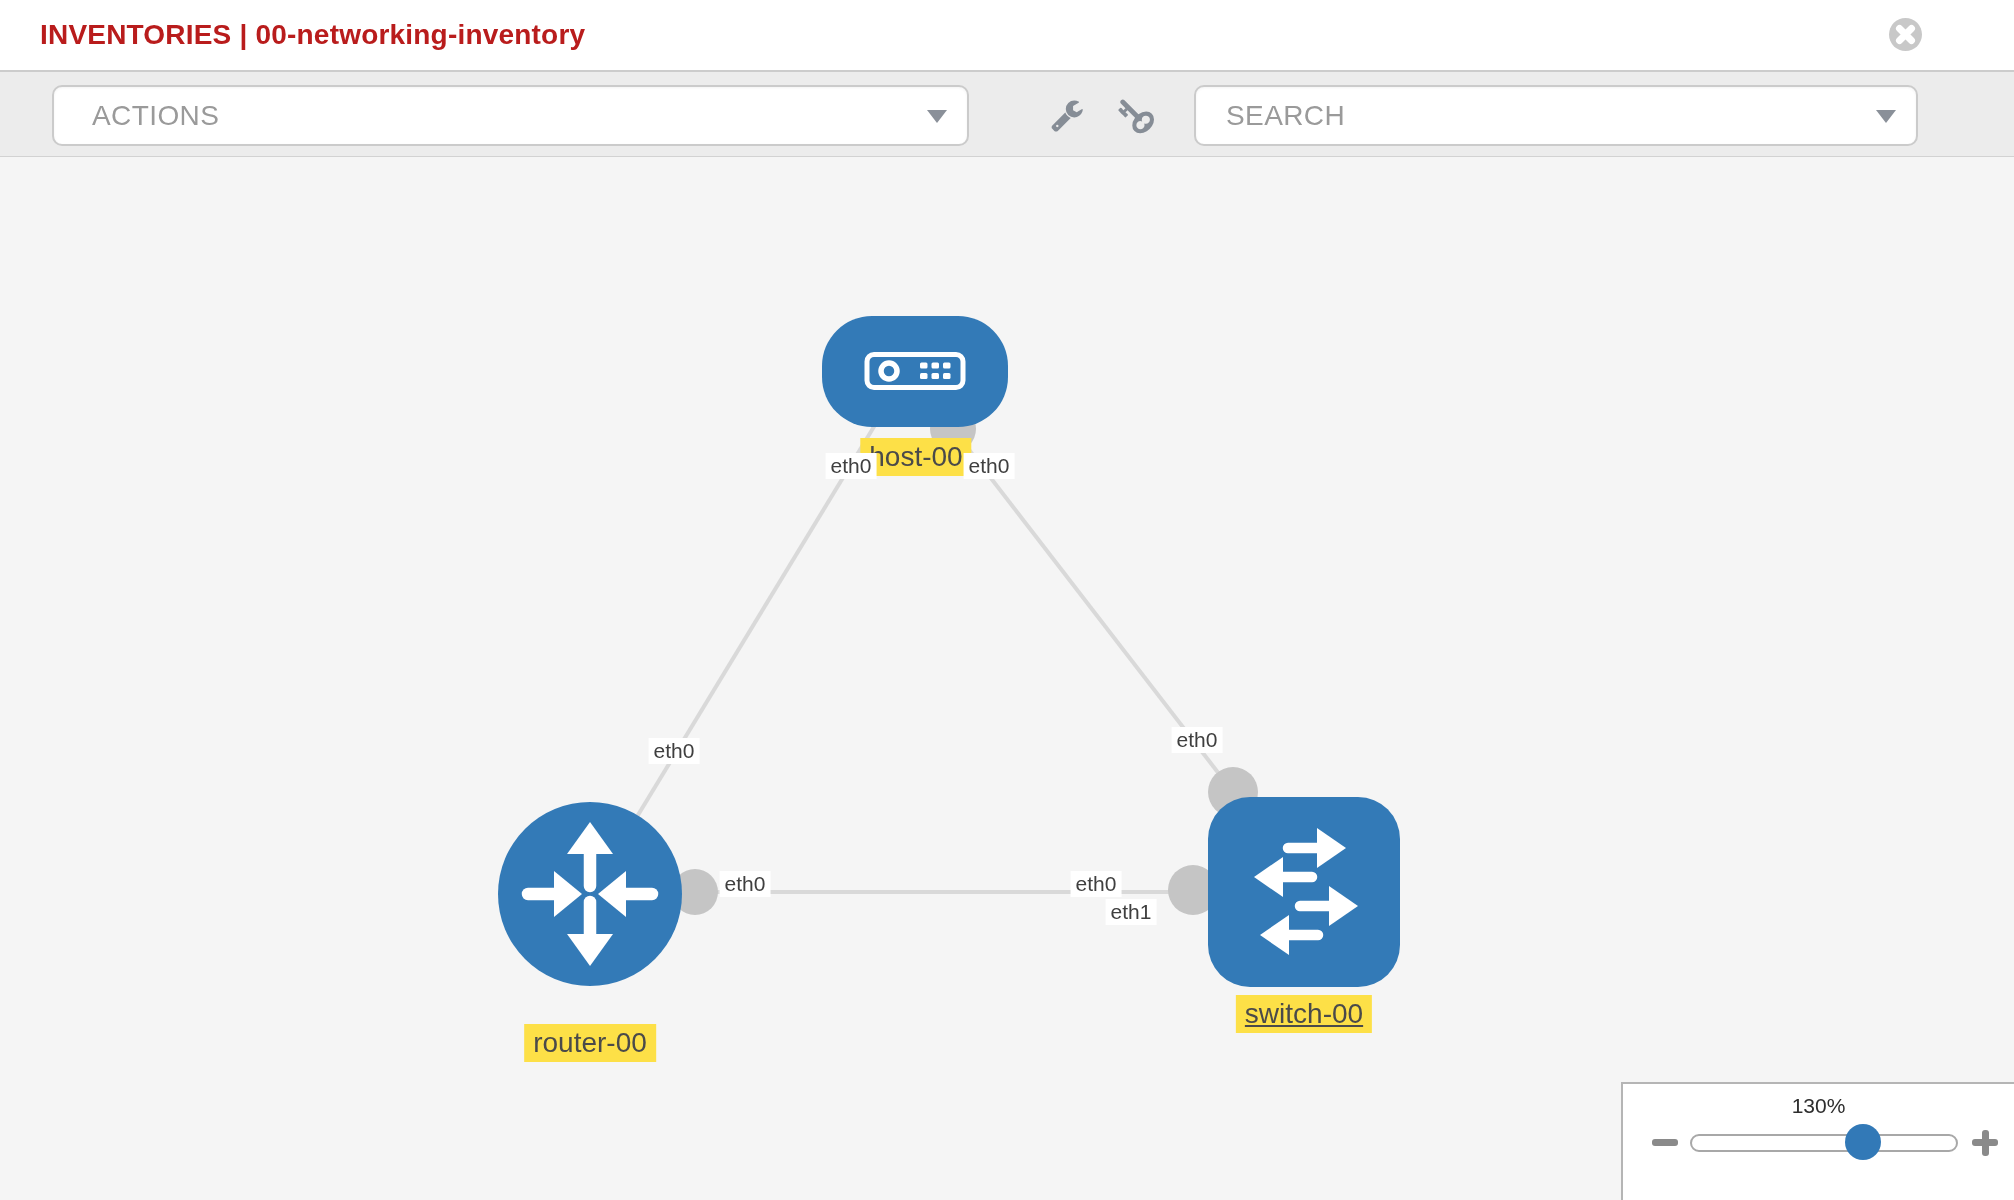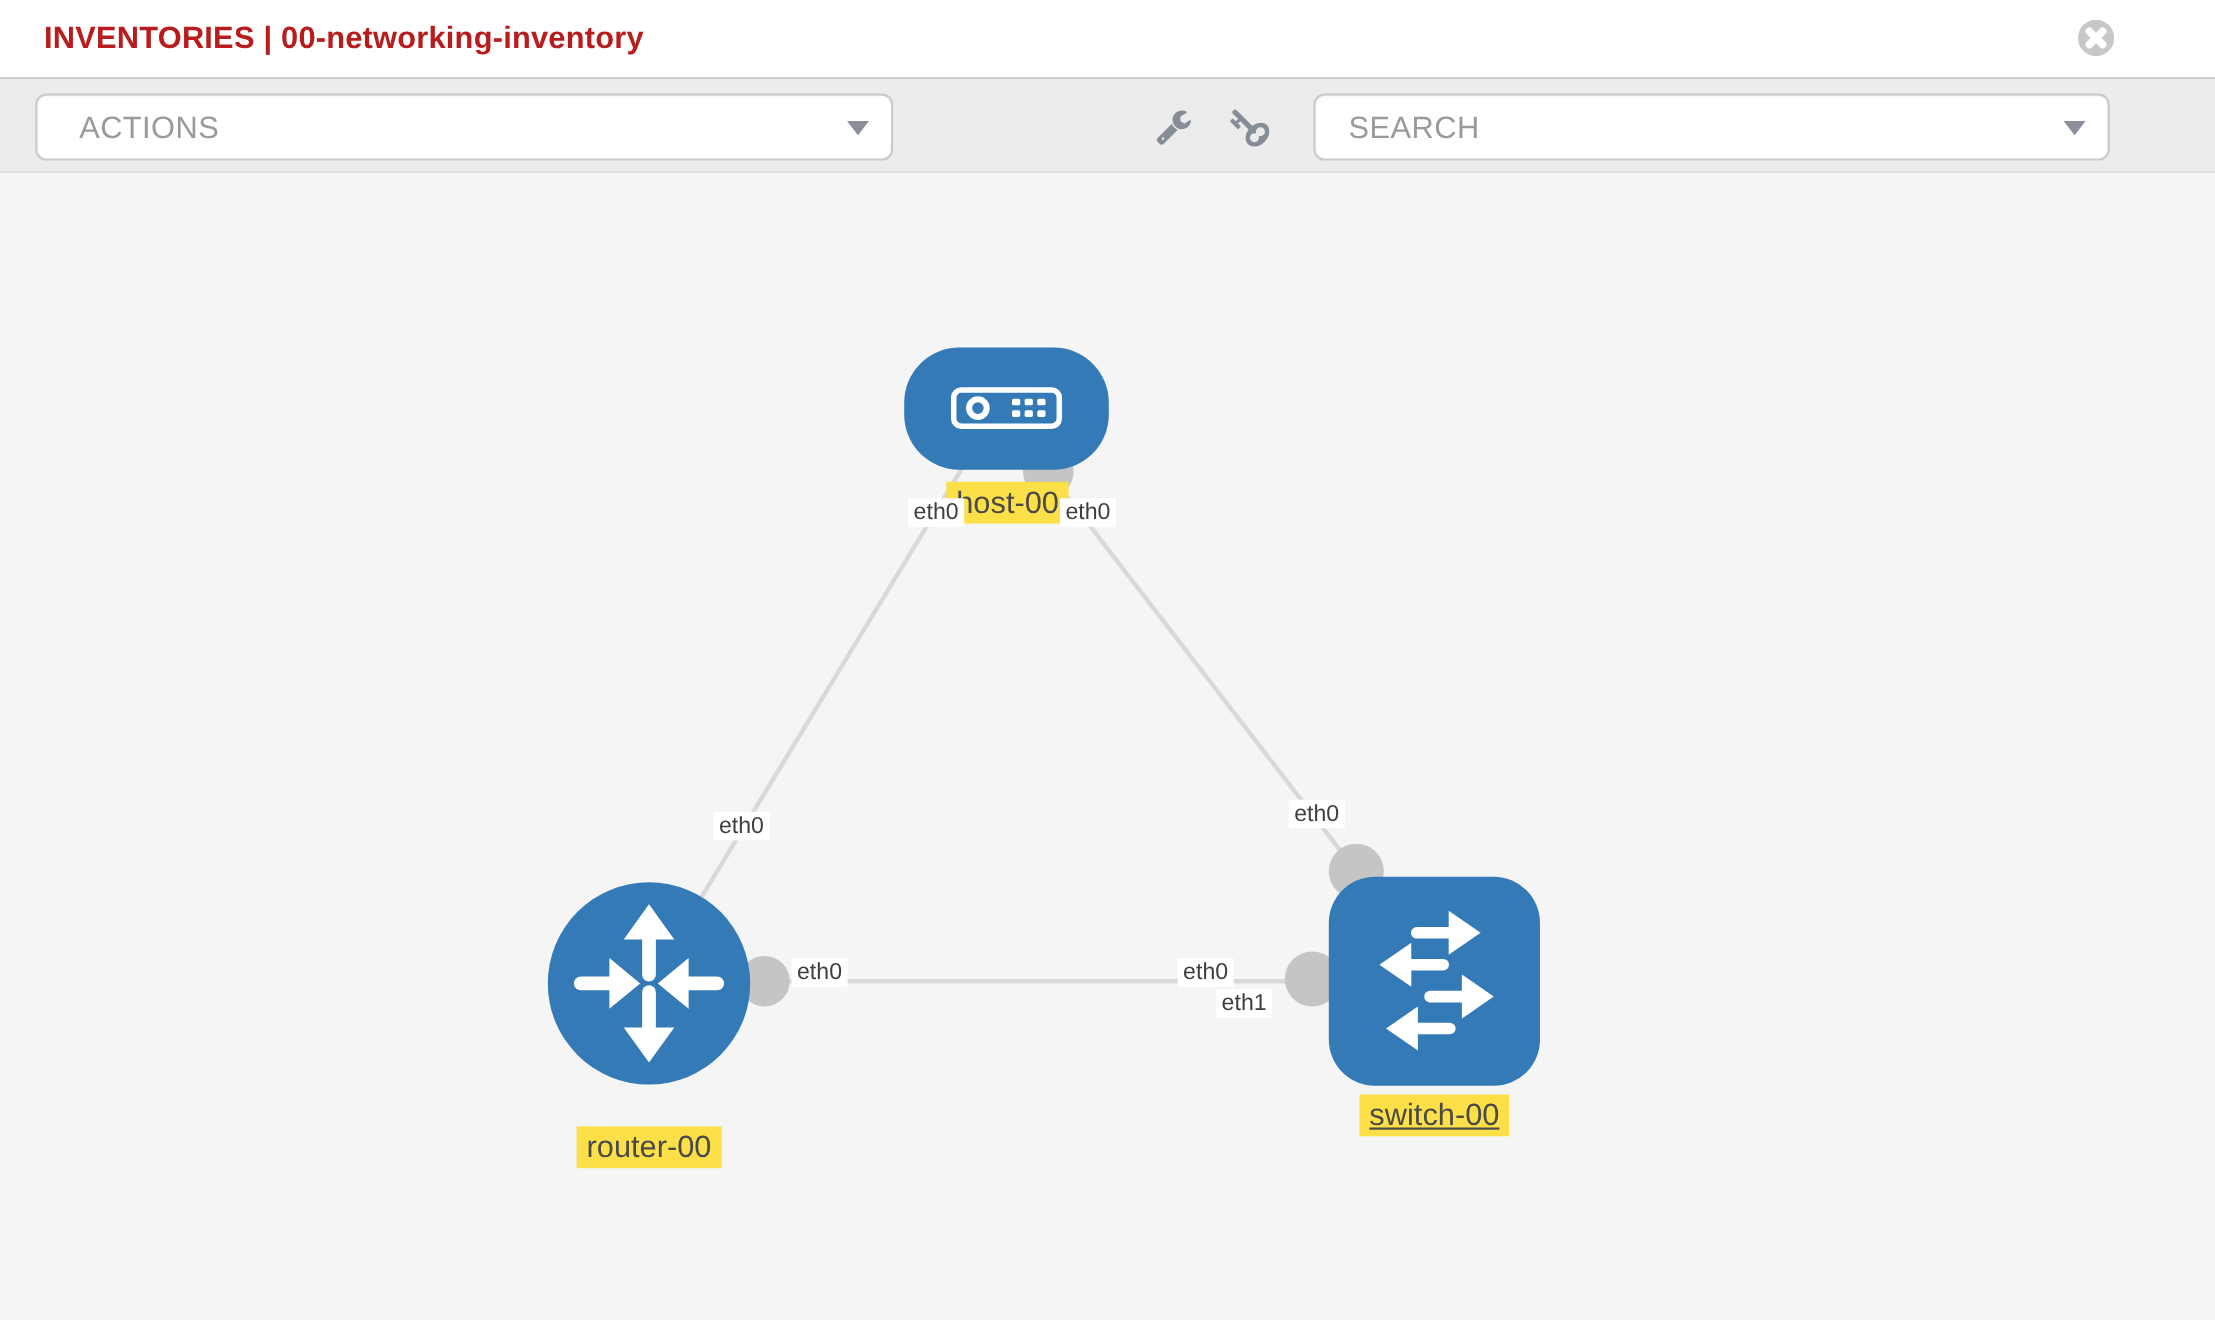--- a/index.html
+++ b/index.html
@@ -7,21 +7,21 @@
   .app{position:relative;width:2014px;height:1200px;background:#f5f5f5;}
 
   
   .hdr{position:absolute;left:0;top:0;width:100%;height:70px;background:#fff;border-bottom:2px solid #cccccc;}
   .hdr-title{position:absolute;left:40px;top:50%;transform:translateY(-50%);font-size:28px;font-weight:bold;color:#b91c1c;letter-spacing:.2px;}
   .close-btn{position:absolute;right:92px;top:18px;width:33px;height:33px;cursor:pointer;}
 
   
   .tbar{position:absolute;left:0;top:72px;width:100%;height:84px;background:#ececec;border-bottom:1px solid #d2d2d2;}
   .dropdown{position:absolute;top:13px;height:61px;background:#fff;border:2px solid #cbcbcb;border-radius:10px;box-sizing:border-box;box-shadow:inset 0 1px 3px rgba(0,0,0,.05);}
-  .dd-actions{left:32px;width:780px;}
+  .dd-actions{left:52px;width:917px;}
   .dd-search{left:1194px;width:724px;padding-left:47px;}
   .dd-label{position:absolute;left:38px;top:50%;transform:translateY(-50%);font-size:28px;color:#9a9a9a;letter-spacing:.4px;}
   .dd-search .dd-label{left:30px;}
   .chev{position:absolute;right:20px;top:50%;margin-top:-6px;width:0;height:0;border-left:10px solid transparent;border-right:10px solid transparent;border-top:13px solid #8a9099;}
   .tb-icon{position:absolute;top:26px;}
   .icon-wrench{left:1050px;width:34px;height:34px;}
   .icon-key{left:1116px;width:38px;height:38px;}
 
   
   .canvas{position:absolute;left:0;top:157px;width:2014px;height:1043px;background:#f5f5f5;overflow:hidden;}
@@ -142,15 +142,25 @@
     <span class="nlabel" style="left:1304px;top:857px;text-decoration:underline;">switch-00</span>
 
     <span class="iflabel" style="left:851px;top:309px;">eth0</span>
     <span class="iflabel" style="left:989px;top:309px;">eth0</span>
     <span class="iflabel" style="left:674px;top:594px;">eth0</span>
     <span class="iflabel" style="left:1197px;top:583px;">eth0</span>
     <span class="iflabel" style="left:745px;top:727px;">eth0</span>
     <span class="iflabel back" style="left:1096px;top:727px;">eth0</span>
     <span class="iflabel front" style="left:1131px;top:727px;margin-top:28px;">eth1</span>
 
+    <div class="zoom-panel">
+      <div class="zoom-val">130%</div>
+      <div class="zbar zoom-minus"></div>
+      <div class="zoom-track"></div>
+      <div class="zoom-thumb"></div>
+      <div class="zoom-plus">
+        <div class="zbar zoom-plus-h"></div>
+        <div class="zbar zoom-plus-v"></div>
+      </div>
+    </div>
 
   </div>
 </div>
 
 </body></html>

